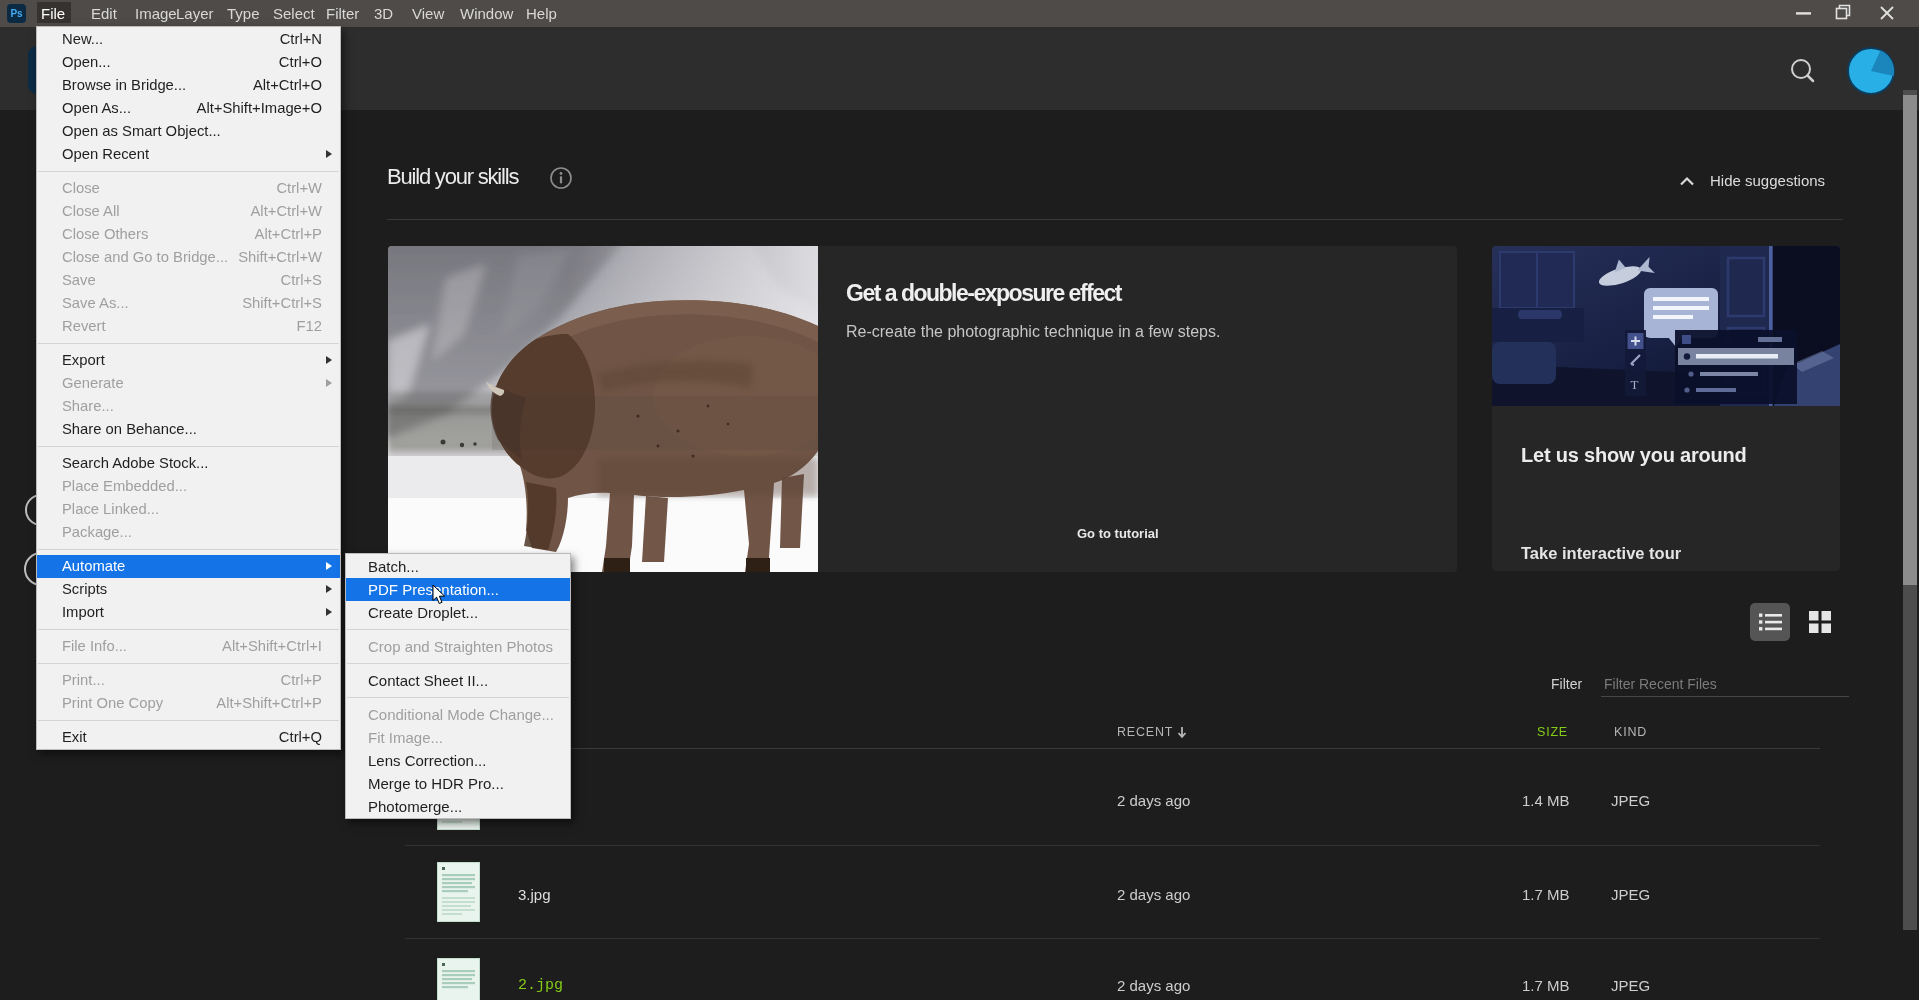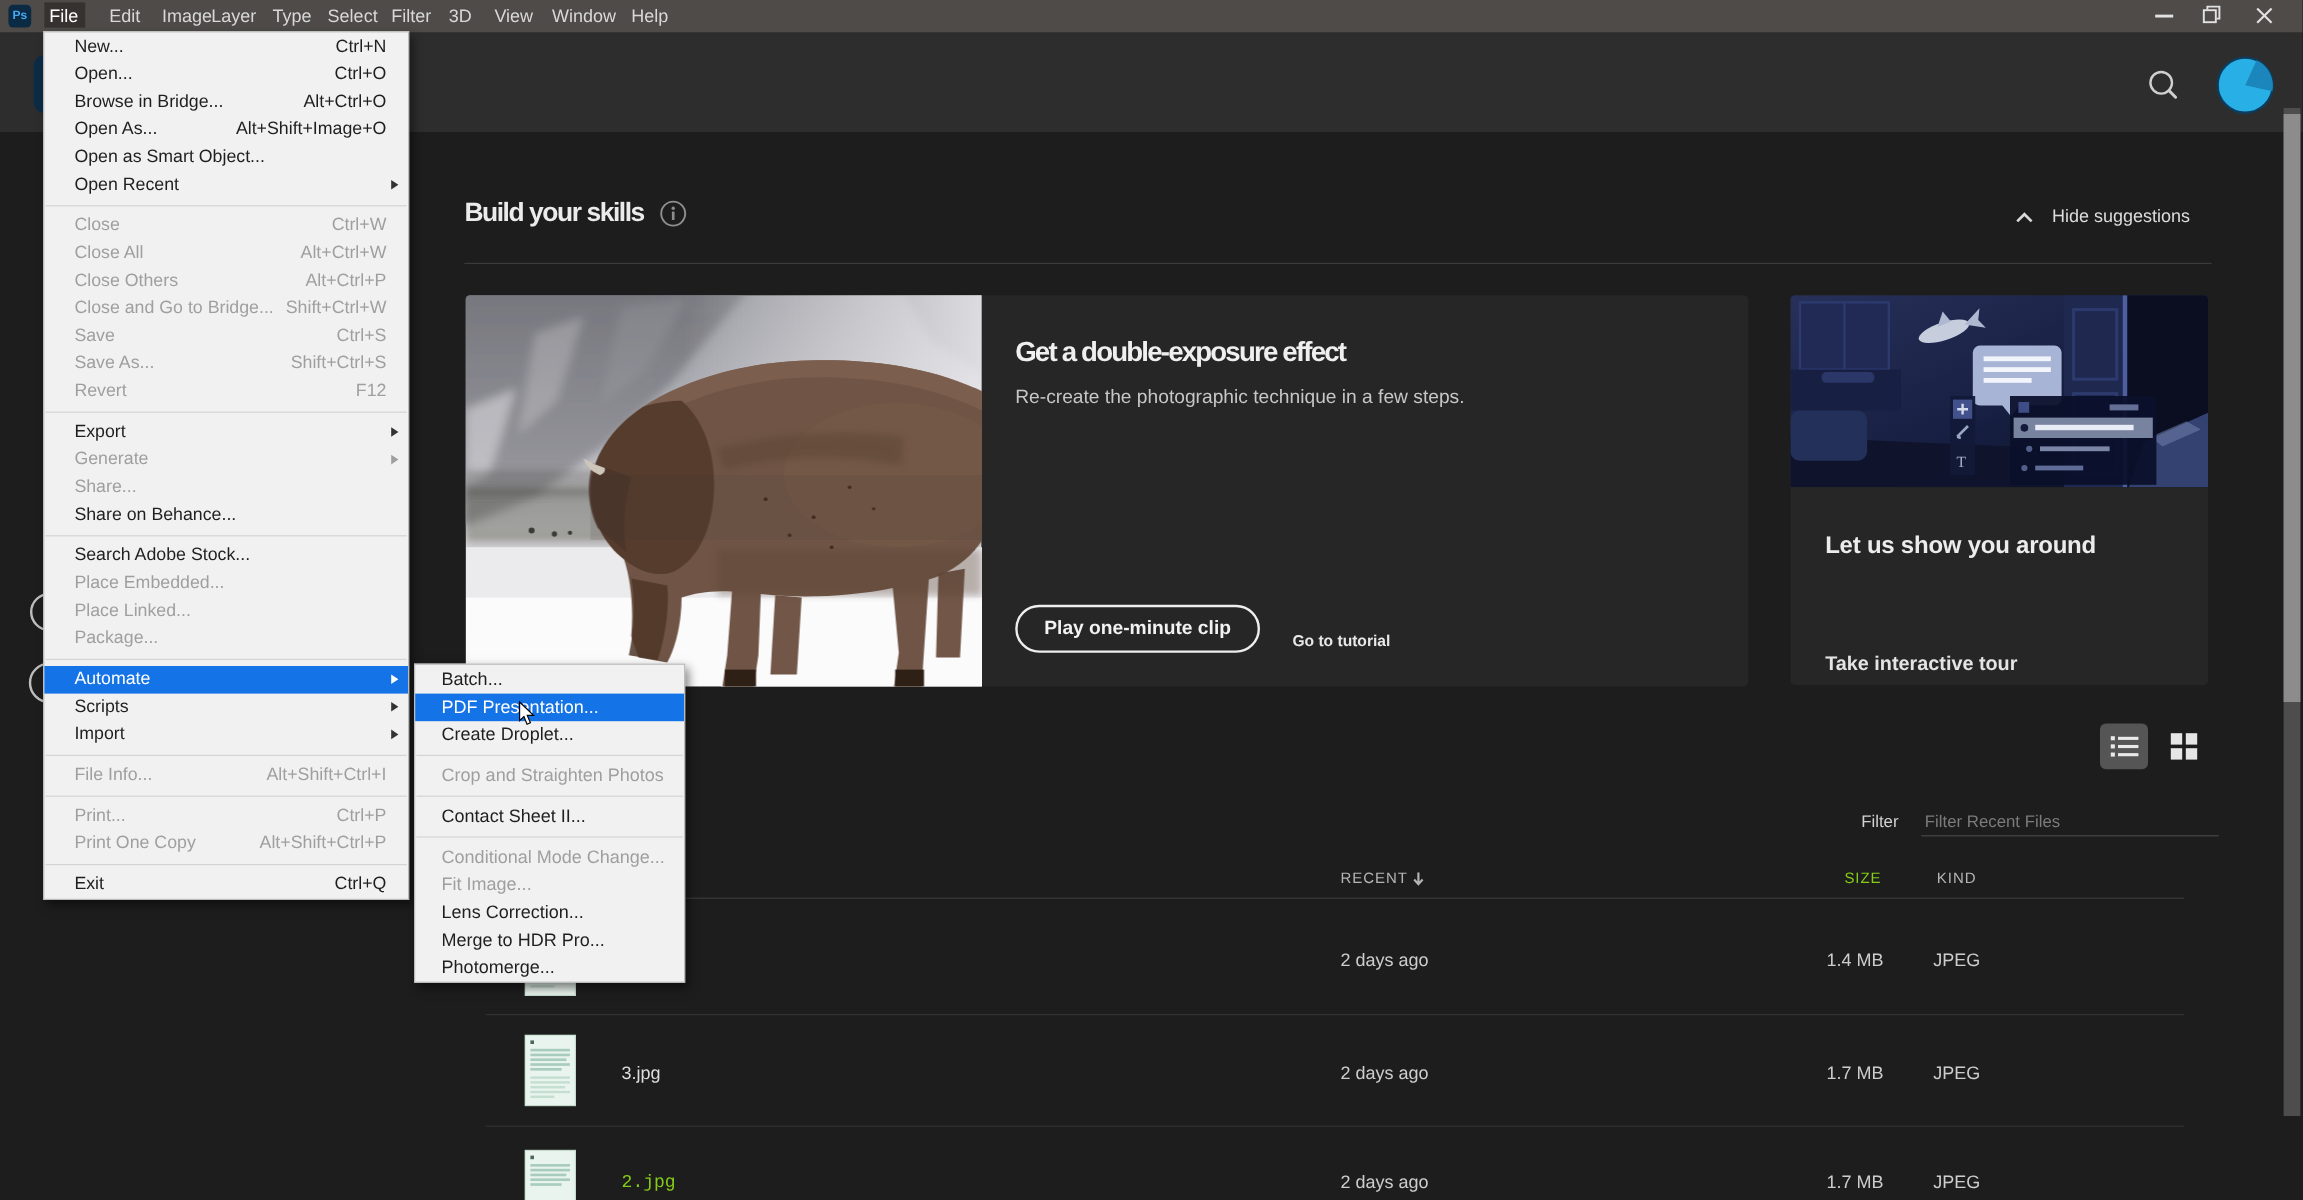--- a/index.html
+++ b/index.html
@@ -13,21 +13,21 @@
   #psmini{position:absolute;left:7px;top:4px;width:19px;height:19px;border-radius:4px;
           background:#0b2a44;color:#43a9f1;font-size:10px;font-weight:bold;text-align:center;line-height:19px;}
   
   #topbar{position:absolute;left:0;top:27px;width:1919px;height:83px;background:#2d2d2d;}
   #pslogo{position:absolute;left:28px;top:46px;width:48px;height:48px;border-radius:9px;
           background:#0c2b45;color:#3caaf4;font-size:22px;font-weight:bold;text-align:center;line-height:48px;}
   
   #sbtrack{position:absolute;left:1903px;top:90px;width:14px;height:840px;background:#4d4d4d;}
   #sbthumb{position:absolute;left:1903px;top:95px;width:14px;height:490px;background:#8c8c8c;}
   
-  .h1{position:absolute;font-weight:bold;color:#ebebeb;}
+  .h1{position:absolute;font-weight:normal;color:#ebebeb;}
   .sep{position:absolute;height:1px;background:#3a3a3a;}
   .card{position:absolute;background:#262626;border-radius:4px;}
   .t15{position:absolute;font-size:15px;color:#cdcdcd;}
   
   #fmenu{position:absolute;left:36px;top:26px;width:305px;background:#f1f1f1;
          border:1px solid #bbb;box-sizing:border-box;box-shadow:3px 4px 8px rgba(0,0,0,.5);
          padding-top:1px;z-index:10;font-size:14.8px;}
   .mi{height:23px;line-height:23px;padding-left:25px;padding-right:34px;position:relative;color:#1f1f1f;}
   .mi .sc{position:absolute;right:18px;top:0;}
   .mi.dis{color:#9f9f9f;}
@@ -148,22 +148,20 @@
       <circle cx="305" cy="210" r="1.5" fill="#3d2a1c"></circle>
         <circle cx="340" cy="178" r="1.3" fill="#3d2a1c"></circle>
       <rect x="104" y="150" width="326" height="54" fill="#3d3b31" opacity="0.14"></rect>
       <g filter="url(#blr3)" opacity="0.4">
         <path d="M210 128 C255 116 315 110 365 118 L363 142 C313 132 253 134 216 146 Z" fill="#55402f"></path>
       </g>
     </g>
   </svg>
   <div class="abs" style="left:846px;top:280px;font-size:23px;font-weight:bold;letter-spacing:-1.5px;color:#efefef;">Get a double-exposure effect</div>
   <div class="abs" style="left:846px;top:323px;font-size:16px;color:#c6c6c6;">Re-create the photographic technique in a few steps.</div>
-  <div class="abs" style="left:846px;top:504px;width:200px;height:36px;border:2px solid #eee;border-radius:21px;
-       text-align:center;line-height:36px;font-size:16px;font-weight:bold;color:#f2f2f2;">Play one-minute clip</div>
   <div class="abs" style="left:1077px;top:514px;font-size:13px;font-weight:bold;color:#e8e8e8;margin-top:12px;">Go to tutorial</div>
 
   <div class="card" style="left:1492px;top:246px;width:348px;height:325px;"></div>
   <svg class="abs" style="left:1492px;top:246px;border-radius:4px 4px 0 0;" width="348" height="160" viewBox="0 0 348 160">
     <defs>
       <linearGradient id="room" x1="0" y1="0" x2="1" y2="1">
         <stop offset="0" stop-color="#273059"></stop>
           <stop offset="0.55" stop-color="#171f42"></stop>
         <stop offset="1" stop-color="#0b1024"></stop>
       </linearGradient>

